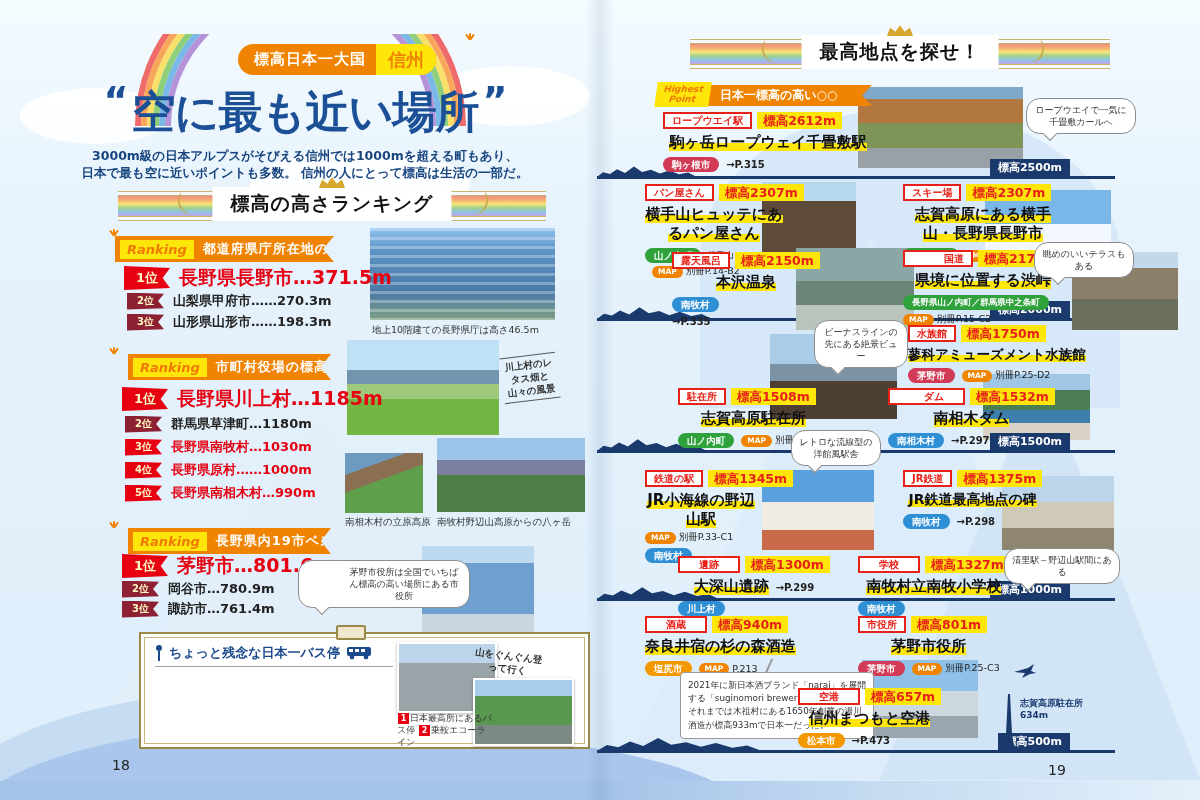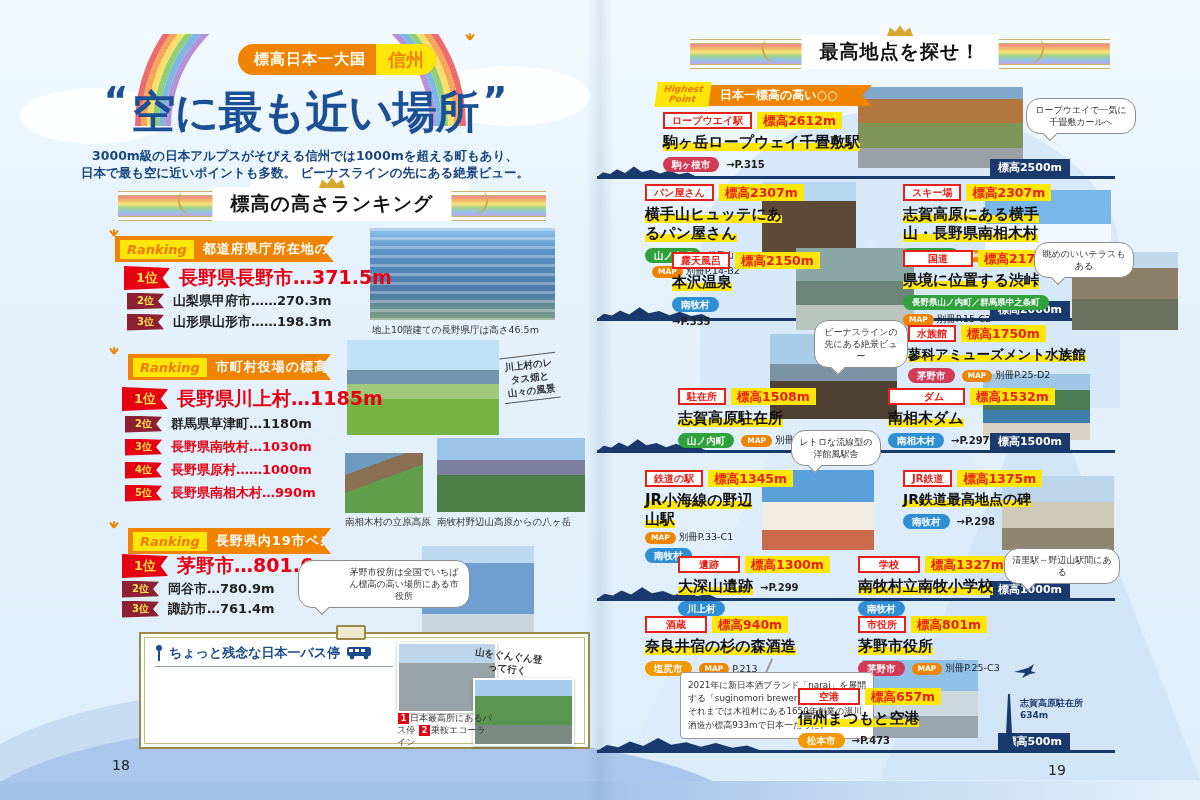--- a/index.html
+++ b/index.html
@@ -39,21 +39,21 @@
   .big-title .q{font-size:38px;vertical-align:14px;margin:0 4px;}
   .subt{position:absolute;width:520px;left:45px;text-align:center;color:#17457f;
     font-weight:bold;font-size:12.5px;z-index:3;}
   
   .rk-badge{position:absolute;height:26px;background:#f08300;display:flex;align-items:center;
     padding-left:5px;clip-path:polygon(0 0,100% 0,95% 50%,100% 100%,0 100%);z-index:3;}
   .rk-label{background:#ffe60a;color:#f07a00;font-weight:bold;font-style:italic;font-size:13px;
     padding:2px 7px;margin-right:9px;}
   .rk-title{color:#fff;font-weight:bold;font-size:13px;letter-spacing:1px;padding-right:14px;white-space:nowrap;}
   .rrow{position:absolute;display:flex;align-items:center;z-index:3;white-space:nowrap;}
-  .flag{display:flex;align-items:center;justify-content:center;color:#fde047;font-weight:bold;
+  .flag{display:flex;align-items:center;justify-content:center;color:#fef9c3;font-weight:bold;
     clip-path:polygon(0 0,100% 8%,84% 50%,100% 92%,0 100%);}
   .flag.big{width:46px;height:24px;font-size:13px;background:#e60012;}
   .flag.sm{width:37px;height:17px;font-size:10px;background:#8e2034;}
   .flag.sm.red{background:#e60012;}
   .rtext{margin-left:9px;font-weight:bold;}
   .rrow.em .rtext{color:#e60012;font-size:19px;}
   .rrow.plain .rtext{color:#222;font-size:13px;}
   .rrow.red .rtext{color:#e60012;font-size:13px;}
   .sparkle{position:absolute;width:16px;height:14px;z-index:4;}
   .sparkle i{position:absolute;left:7px;bottom:0;width:2px;height:7px;background:#f08300;border-radius:2px;transform-origin:bottom center;}
@@ -78,21 +78,21 @@
     color:#3a3f46;text-align:justify;}
   .numsq{display:inline-block;width:11px;height:11px;background:#e60012;color:#fff;font-size:8px;
     font-weight:bold;text-align:center;line-height:11px;margin:0 1px;}
   
   .entry{position:absolute;z-index:3;}
   .chips{display:flex;align-items:center;white-space:nowrap;}
   .cat-chip{background:#fff;border:2px solid #e7211a;color:#e7211a;font-weight:bold;
     font-size:10px;line-height:13px;padding:0 7px;text-align:center;}
   .elev-chip{background:#ffe60a;color:#e7211a;font-weight:bold;font-size:12.5px;
     line-height:17px;padding:0 6px;margin-left:5px;}
-  .e-title{font-weight:bold;color:#101010;font-size:15px;line-height:1.28;margin-top:4px;}
+  .e-title{font-weight:bold;color:#101010;font-size:15px;line-height:1.28;margin-top:4px;text-align:center;}
   .e-title .hl{background:linear-gradient(transparent 58%,#ffe60a 58%);}
   .meta{display:flex;align-items:center;margin-top:5px;white-space:nowrap;}
   .muni{color:#fff;font-weight:bold;font-size:9.5px;line-height:15px;padding:0 9px;border-radius:9px;}
   .ref{font-size:10px;font-weight:bold;color:#222;margin-left:7px;}
   .map-pill{background:#f08300;color:#fff;font-weight:bold;font-size:7.5px;line-height:12px;
     padding:0 6px;border-radius:7px;margin-left:7px;}
   .map-txt{font-size:9.5px;color:#222;margin-left:3px;}
   .subloc{font-size:8.5px;color:#222;margin-left:7px;line-height:1.1;}
   
   .elev-line{position:absolute;left:597px;width:518px;height:3px;background:#1a3a6e;z-index:2;}
@@ -147,21 +147,21 @@
       <i style="transform:rotate(35deg);"></i>
     </div>
 
   <div class="hbadge">
     <span class="pre">標高日本一大国</span>
     <span class="name">信州</span>
   </div>
 
   <div class="big-title"><span class="q">“</span><span>空に最も近い場所</span><span class="q">”</span></div>
   <div class="subt" style="top:148px;">3000m級の日本アルプスがそびえる信州では1000mを超える町もあり、</div>
-  <div class="subt" style="top:165px;">日本で最も空に近いポイントも多数。 ビーナスラインの先にある絶景ビュー。</div>
+  <div class="subt" style="top:165px;">日本で最も空に近いポイントも多数。 信州の人にとって標高は生活の一部だ。</div>
 
   <div class="sec-banner" style="left:118px;top:190px;width:428px;">
     <div class="stripe"></div>
     <div class="core">標高の高さランキング</div>
   </div>
   <div class="crown" style="left:319px;top:176px;"></div>
   <div class="laurel" style="left:178px;top:190px;transform:rotate(-18deg);"></div>
   <div class="laurel" style="left:468px;top:190px;transform:rotate(18deg) scaleX(-1);"></div>
 
   <div class="sparkle" style="left:106px;top:222px;">
@@ -344,21 +344,21 @@
       <span class="map-txt">別冊P.14-B2</span>
     </div>
   </div>
   <div class="ph" style="left:762px;top:182px;width:94px;height:74px;background:linear-gradient(180deg,#b7d7ee 0 25%,#5d4a38 25% 100%);"></div>
 
   <div class="entry" style="left:903px;top:184px;">
     <div class="chips">
       <span class="cat-chip">スキー場</span>
       <span class="elev-chip">標高2307m</span>
     </div>
-    <div class="e-title" style="width:160px;"><span class="hl">志賀高原にある横手山・長野県南相木村</span></div>
+    <div class="e-title" style="width:160px;"><span class="hl">志賀高原にある横手山・長野県長野市</span></div>
     <div class="meta">
       <span class="muni" style="background-color: rgb(47, 162, 60);">山ノ内町</span>
       <span class="map-pill">MAP</span>
       <span class="map-txt">別冊P.14-B2</span>
     </div>
   </div>
   <div class="ph" style="left:985px;top:190px;width:126px;height:76px;background:linear-gradient(180deg,#79b7e8 0 45%,#f2f8fd 45% 100%);"></div>
   <div class="bubble" style="left:1034px;top:242px;width:86px;">眺めのいいテラスもある</div>
 
   <div class="entry" style="left:672px;top:252px;">
@@ -371,21 +371,21 @@
       <span class="muni" style="background-color: rgb(47, 143, 213);">南牧村</span>
     </div>
     <div class="meta" style="margin-top:4px;">
       <span class="ref" style="margin-left:0;">→P.335</span>
     </div>
   </div>
   <div class="ph" style="left:796px;top:248px;width:118px;height:82px;background:linear-gradient(180deg,#8aa7a5 0 40%,#6d8579 40% 70%,#b9c4bd 70% 100%);"></div>
 
   <div class="entry" style="left:903px;top:250px;">
     <div class="chips">
-      <span class="cat-chip" style="width:52px;">国道</span>
+      <span class="cat-chip" style="width:52px;text-align:right;">国道</span>
       <span class="elev-chip">標高2172m</span>
     </div>
     <div class="e-title"><span class="hl">県境に位置する渋峠</span></div>
     <div class="meta">
       <span class="muni" style="font-size: 8.5px; background-color: rgb(47, 162, 60);">長野県山ノ内町／群馬県中之条町</span>
     </div>
     <div class="meta" style="margin-top:3px;">
       <span class="map-pill" style="margin-left:0;">MAP</span>
       <span class="map-txt">別冊P.15-C2</span>
     </div>

